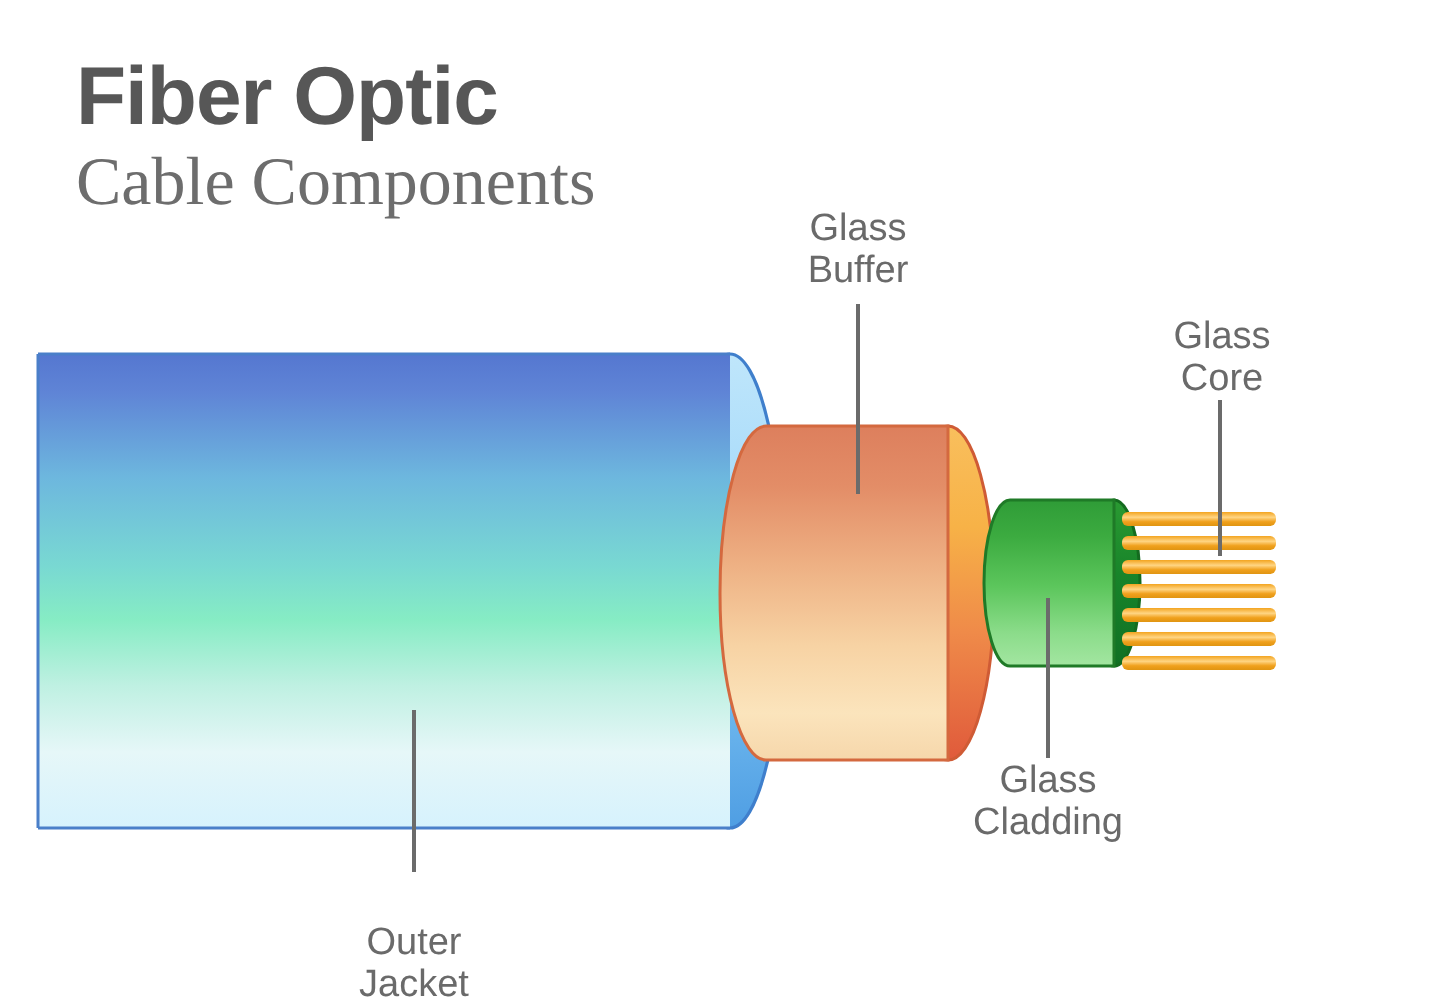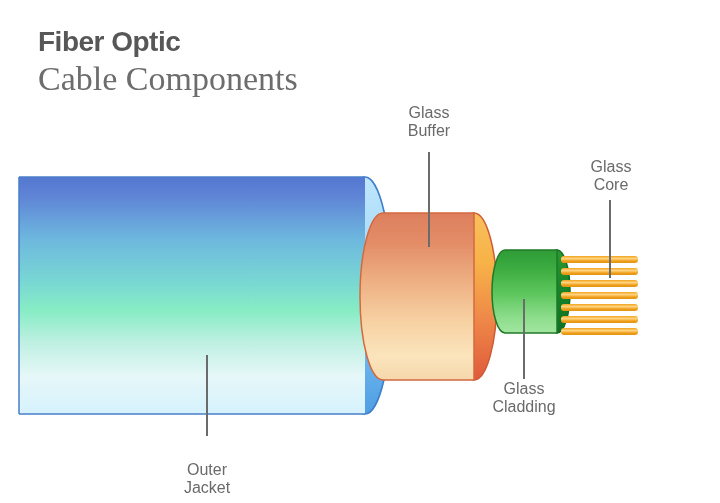--- a/index.html
+++ b/index.html
@@ -22,38 +22,38 @@
   }
   .title-block {
     position: absolute;
     left: 38px;
     top: 28px;
     line-height: 1;
   }
   .title-main {
     font-family: "Liberation Sans", sans-serif;
     font-weight: bold;
-    font-size: 28px;
+    font-size: 41px;
     color: #575757;
     letter-spacing: -0.5px;
     white-space: nowrap;
   }
   .title-sub {
     font-family: Liberation Serif, serif;
     font-weight: normal;
     font-size: 34px;
     color: #6d6d6d;
     margin-top: 6px;
     white-space: nowrap;
     text-align: right;
   }
   .callout {
     position: absolute;
     font-family: "Liberation Sans", sans-serif;
-    font-size: 16px;
+    font-size: 19px;
     color: #6a6a6a;
     line-height: 1.12;
     text-align: center;
     white-space: pre;
   }
 </style>
 </head>
 <body>
 
 <div id="stage">

